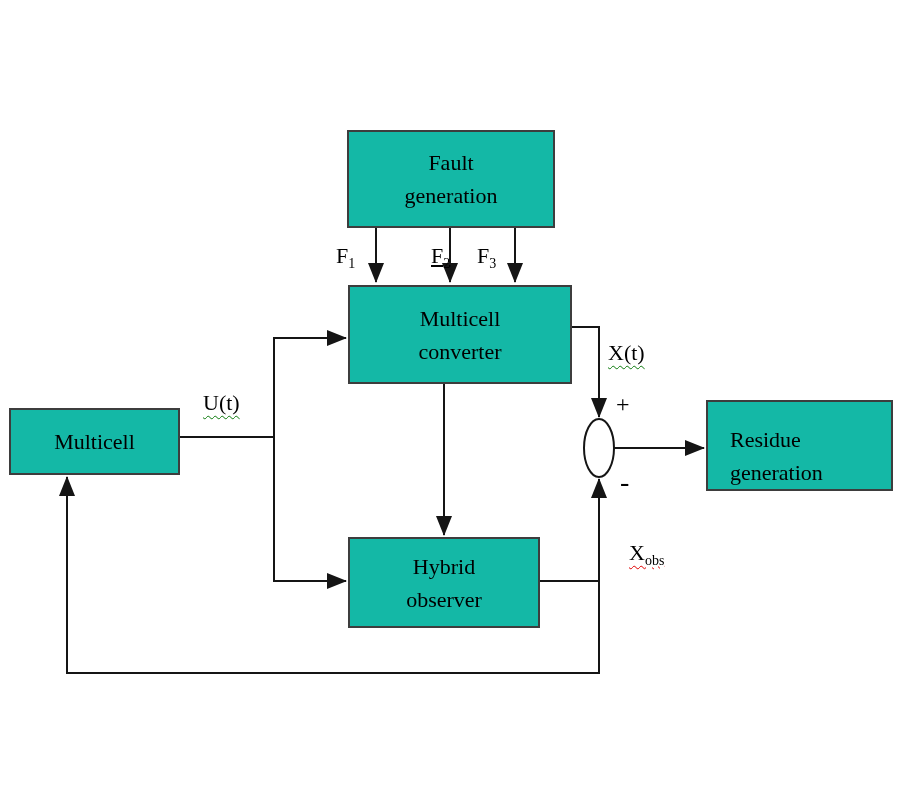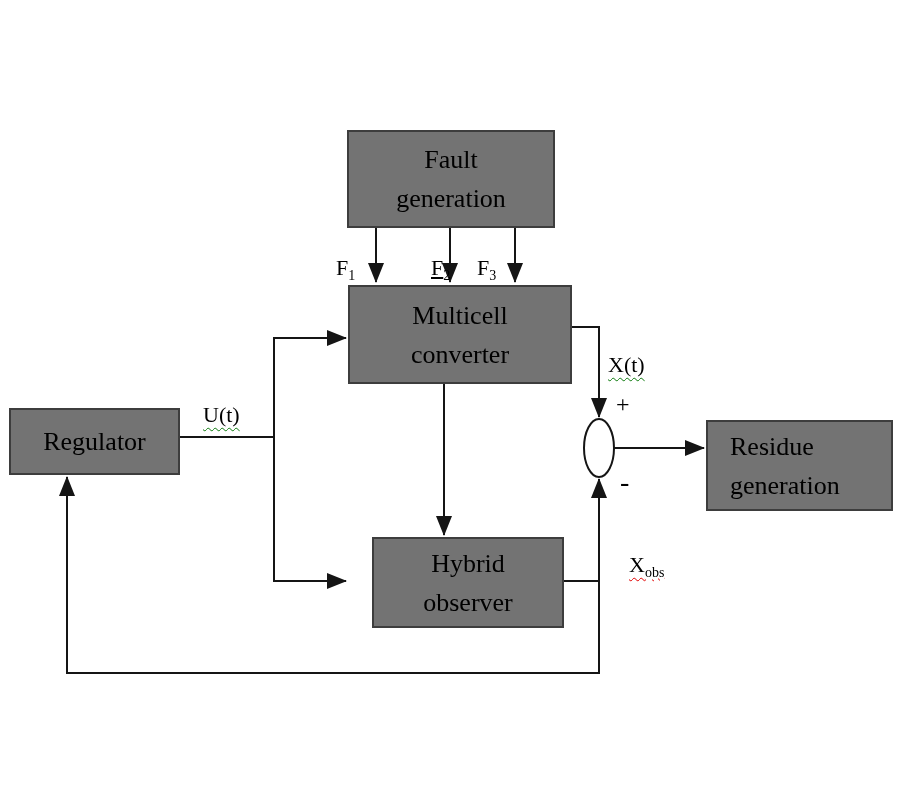--- a/index.html
+++ b/index.html
@@ -16,26 +16,26 @@
     color: #000000;
     overflow: hidden;
   }
   .lines {
     position: absolute;
     left: 0; top: 0;
   }
   .box {
     position: absolute;
     border: 2px solid #3d3d3d;
-    background: #737373;
+    background: #14b8a6;
     display: flex;
     align-items: center;
     justify-content: center;
     text-align: center;
-    font-size: 26px;
+    font-size: 22px;
     line-height: 1.5;
     box-sizing: border-box;
   }
   .box .wrap {
     display: inline-block;
     width: 116px;
   }
   .box.left-align {
     justify-content: flex-start;
     text-align: left;
@@ -44,21 +44,20 @@
   .box.left-align .wrap {
     width: 122px;
   }
   .box.single .wrap {
     width: auto;
   }
   .sig {
     position: absolute;
     font-size: 22px;
     white-space: nowrap;
-    margin-top: 12px;
   }
   .sig sub {
     font-size: 14px;
     line-height: 0;
   }
   .squiggle {
     text-decoration-line: underline;
     text-decoration-style: wavy;
     text-decoration-thickness: 1px;
     text-underline-offset: 5px;
@@ -107,28 +106,28 @@
 
   <div class="box" style="left:347px; top:130px; width:208px; height:98px;">
     <span class="wrap">Fault generation</span>
   </div>
 
   <div class="box" style="left:348px; top:285px; width:224px; height:99px;">
     <span class="wrap">Multicell converter</span>
   </div>
 
   <div class="box single" style="left:9px; top:408px; width:171px; height:67px;">
-    <span class="wrap">Regulator</span>
+    <span class="wrap">Multicell</span>
   </div>
 
-  <div class="box" style="left:348px; top:537px; width:192px; height:91px;margin-left:24px;">
+  <div class="box" style="left:348px; top:537px; width:192px; height:91px;">
     <span class="wrap">Hybrid observer</span>
   </div>
 
-  <div class="box left-align" style="left:706px; top:420px; width:187px; height:91px;">
+  <div class="box left-align" style="left:706px; top:400px; width:187px; height:91px;align-items:flex-end;">
     <span class="wrap">Residue generation</span>
   </div>
 
   <span class="sig" style="left:336px; top:243px;">
     <span>F</span><sub>1</sub>
   </span>
   <span class="sig" style="left:431px; top:243px;text-decoration:underline;">
     <span>F</span><sub>2</sub>
   </span>
   <span class="sig" style="left:477px; top:243px;">

